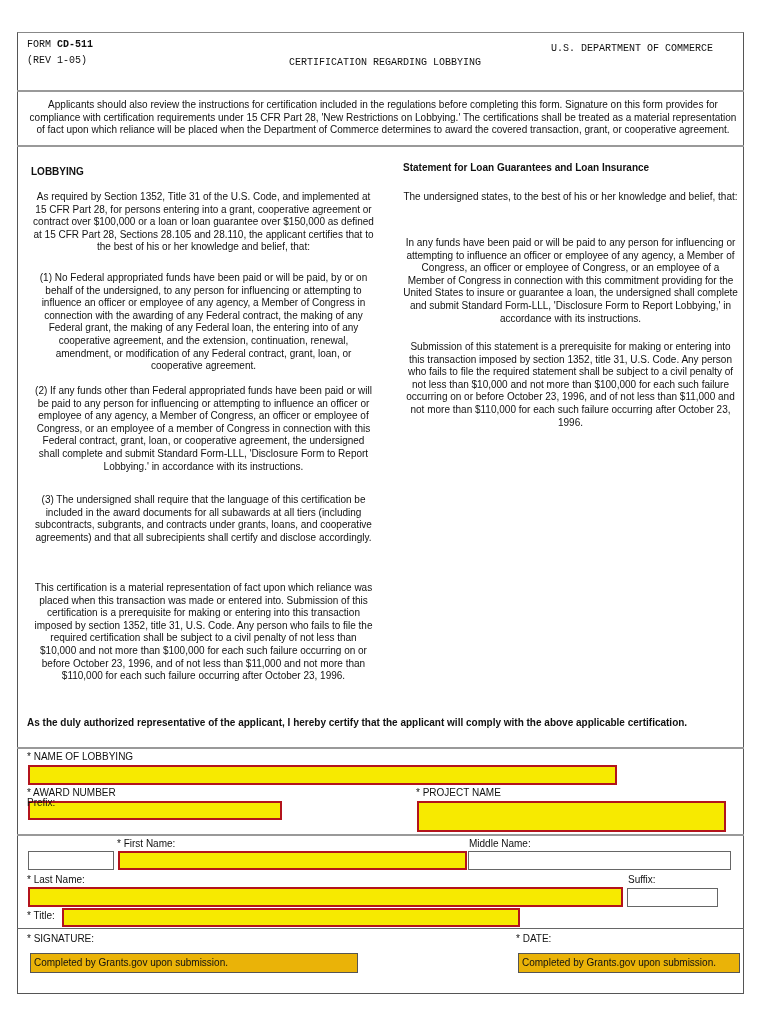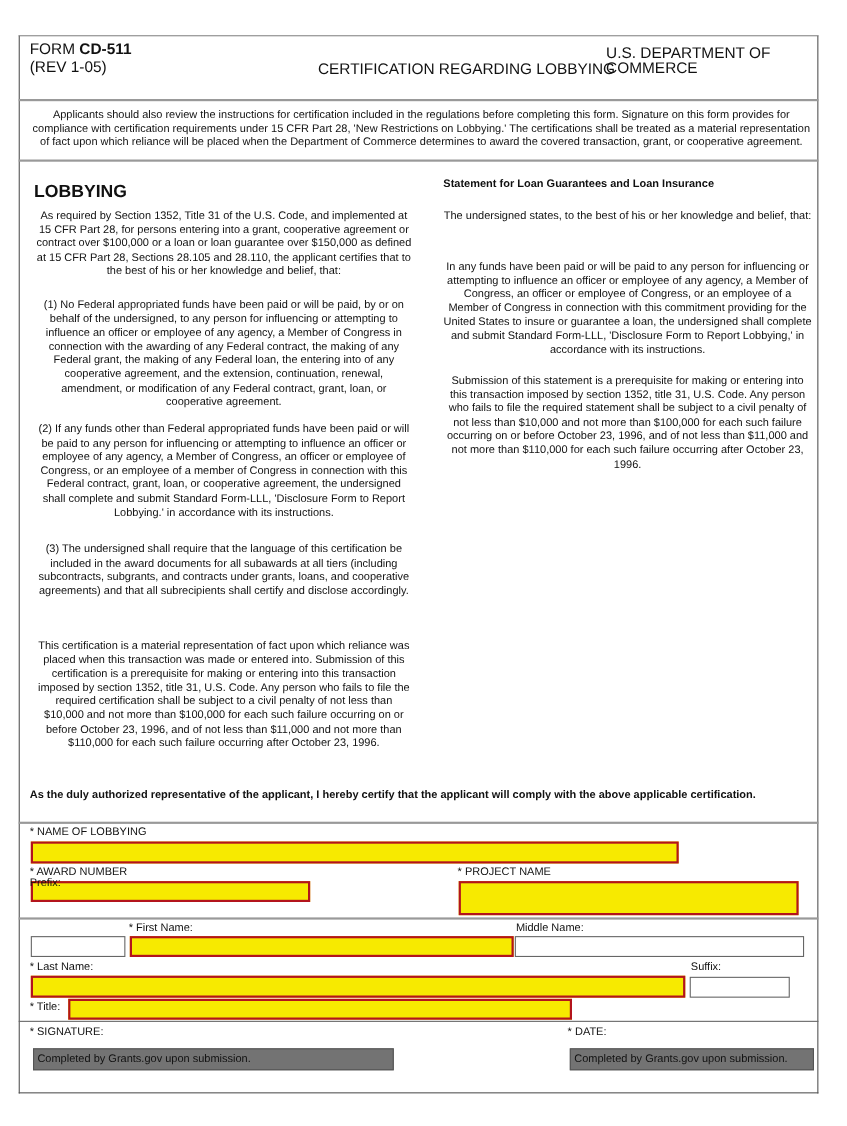--- a/index.html
+++ b/index.html
@@ -3,49 +3,49 @@
 <meta charset="utf-8">
 <style>
   * { box-sizing: border-box; margin: 0; padding: 0; }
   html, body { width: 770px; height: 1024px; background: #ffffff; }
   body { font-family: "Liberation Sans", sans-serif; color: #111; position: relative; overflow: hidden; }
 
   .frame { position: absolute; left: 17px; top: 32px; width: 727px; height: 962px; border: 1px solid #555; border-top-color: #888; }
   .hline { position: absolute; left: 17px; width: 727px; height: 0; border-top: 2px solid #999; }
 
   .abs { position: absolute; }
-  .t10 { font-size: 14px; line-height: 13px; }
+  .t10 { font-size: 10px; line-height: 13px; font-family: Liberation Mono, monospace; }
   .b { font-weight: bold; }
 
   .para { position: absolute; font-size: 10px; line-height: 12.6px; color: #111; text-align: center; }
 
   .fld { position: absolute; border: 2px solid #b3141c; background: #f7ea00; }
   .fld-plain { position: absolute; border: 1px solid #666; background: #fff; }
-  .fld-note { position: absolute; border: 1px solid #555; background: #737373; font-size: 10px; line-height: 18px; padding-left: 3px; }
+  .fld-note { position: absolute; border: 1px solid #555; background: #eab308; font-size: 10px; line-height: 18px; padding-left: 3px; }
   .lbl { position: absolute; font-size: 10px; line-height: 12px; color: #111; }
 </style>
 </head>
 <body>
 
 <div class="frame"></div>
 
 <div class="abs t10" style="left:27px; top:38px;">
   <span>FORM </span><span class="b">CD-511</span>
 </div>
 <div class="abs t10" style="left:27px; top:54px;">(REV 1-05)</div>
 <div class="abs t10" style="left:289px; top:56px;">CERTIFICATION REGARDING LOBBYING</div>
 <div class="abs t10" style="left:551px; top:42px;">U.S. DEPARTMENT OF COMMERCE</div>
 
 <div class="hline" style="top:90px;"></div>
 
 <div class="para" style="left:27px; top:99px; width:712px;">Applicants should also review the instructions for certification included in the regulations before completing this form. Signature on this form provides for compliance with certification requirements under 15 CFR Part 28, 'New Restrictions on Lobbying.' The certifications shall be treated as a material representation of fact upon which reliance will be placed when the Department of Commerce determines to award the covered transaction, grant, or cooperative agreement.</div>
 
 <div class="hline" style="top:145px;"></div>
 
-<div class="abs b" style="left:31px; top:166px; font-size:16px;">LOBBYING</div>
+<div class="abs b" style="left:31px; top:166px; font-size:10px;">LOBBYING</div>
 <div class="para" style="left:31px; top:191px; width:345px;">As required by Section 1352, Title 31 of the U.S. Code, and implemented at 15 CFR Part 28, for persons entering into a grant, cooperative agreement or contract over $100,000 or a loan or loan guarantee over $150,000 as defined at 15 CFR Part 28, Sections 28.105 and 28.110, the applicant certifies that to the best of his or her knowledge and belief, that:</div>
 <div class="para" style="left:31px; top:272px; width:345px;">(1) No Federal appropriated funds have been paid or will be paid, by or on behalf of the undersigned, to any person for influencing or attempting to influence an officer or employee of any agency, a Member of Congress in connection with the awarding of any Federal contract, the making of any Federal grant, the making of any Federal loan, the entering into of any cooperative agreement, and the extension, continuation, renewal, amendment, or modification of any Federal contract, grant, loan, or cooperative agreement.</div>
 <div class="para" style="left:31px; top:385px; width:345px;">(2) If any funds other than Federal appropriated funds have been paid or will be paid to any person for influencing or attempting to influence an officer or employee of any agency, a Member of Congress, an officer or employee of Congress, or an employee of a member of Congress in connection with this Federal contract, grant, loan, or cooperative agreement, the undersigned shall complete and submit Standard Form-LLL, 'Disclosure Form to Report Lobbying.' in accordance with its instructions.</div>
 <div class="para" style="left:31px; top:494px; width:345px;">(3) The undersigned shall require that the language of this certification be included in the award documents for all subawards at all tiers (including subcontracts, subgrants, and contracts under grants, loans, and cooperative agreements) and that all subrecipients shall certify and disclose accordingly.</div>
 <div class="para" style="left:31px; top:582px; width:345px;">This certification is a material representation of fact upon which reliance was placed when this transaction was made or entered into. Submission of this certification is a prerequisite for making or entering into this transaction imposed by section 1352, title 31, U.S. Code. Any person who fails to file the required certification shall be subject to a civil penalty of not less than $10,000 and not more than $100,000 for each such failure occurring on or before October 23, 1996, and of not less than $11,000 and not more than $110,000 for each such failure occurring after October 23, 1996.</div>
 
 <div class="abs b" style="left:403px; top:162px; font-size:10px;">Statement for Loan Guarantees and Loan Insurance</div>
 <div class="para" style="left:403px; top:191px; width:335px;">The undersigned states, to the best of his or her knowledge and belief, that:</div>
 <div class="para" style="left:403px; top:237px; width:335px;">In any funds have been paid or will be paid to any person for influencing or attempting to influence an officer or employee of any agency, a Member of Congress, an officer or employee of Congress, or an employee of a Member of Congress in connection with this commitment providing for the United States to insure or guarantee a loan, the undersigned shall complete and submit Standard Form-LLL, 'Disclosure Form to Report Lobbying,' in accordance with its instructions.</div>
 <div class="para" style="left:403px; top:341px; width:335px;">Submission of this statement is a prerequisite for making or entering into this transaction imposed by section 1352, title 31, U.S. Code. Any person who fails to file the required statement shall be subject to a civil penalty of not less than $10,000 and not more than $100,000 for each such failure occurring on or before October 23, 1996, and of not less than $11,000 and not more than $110,000 for each such failure occurring after October 23, 1996.</div>

